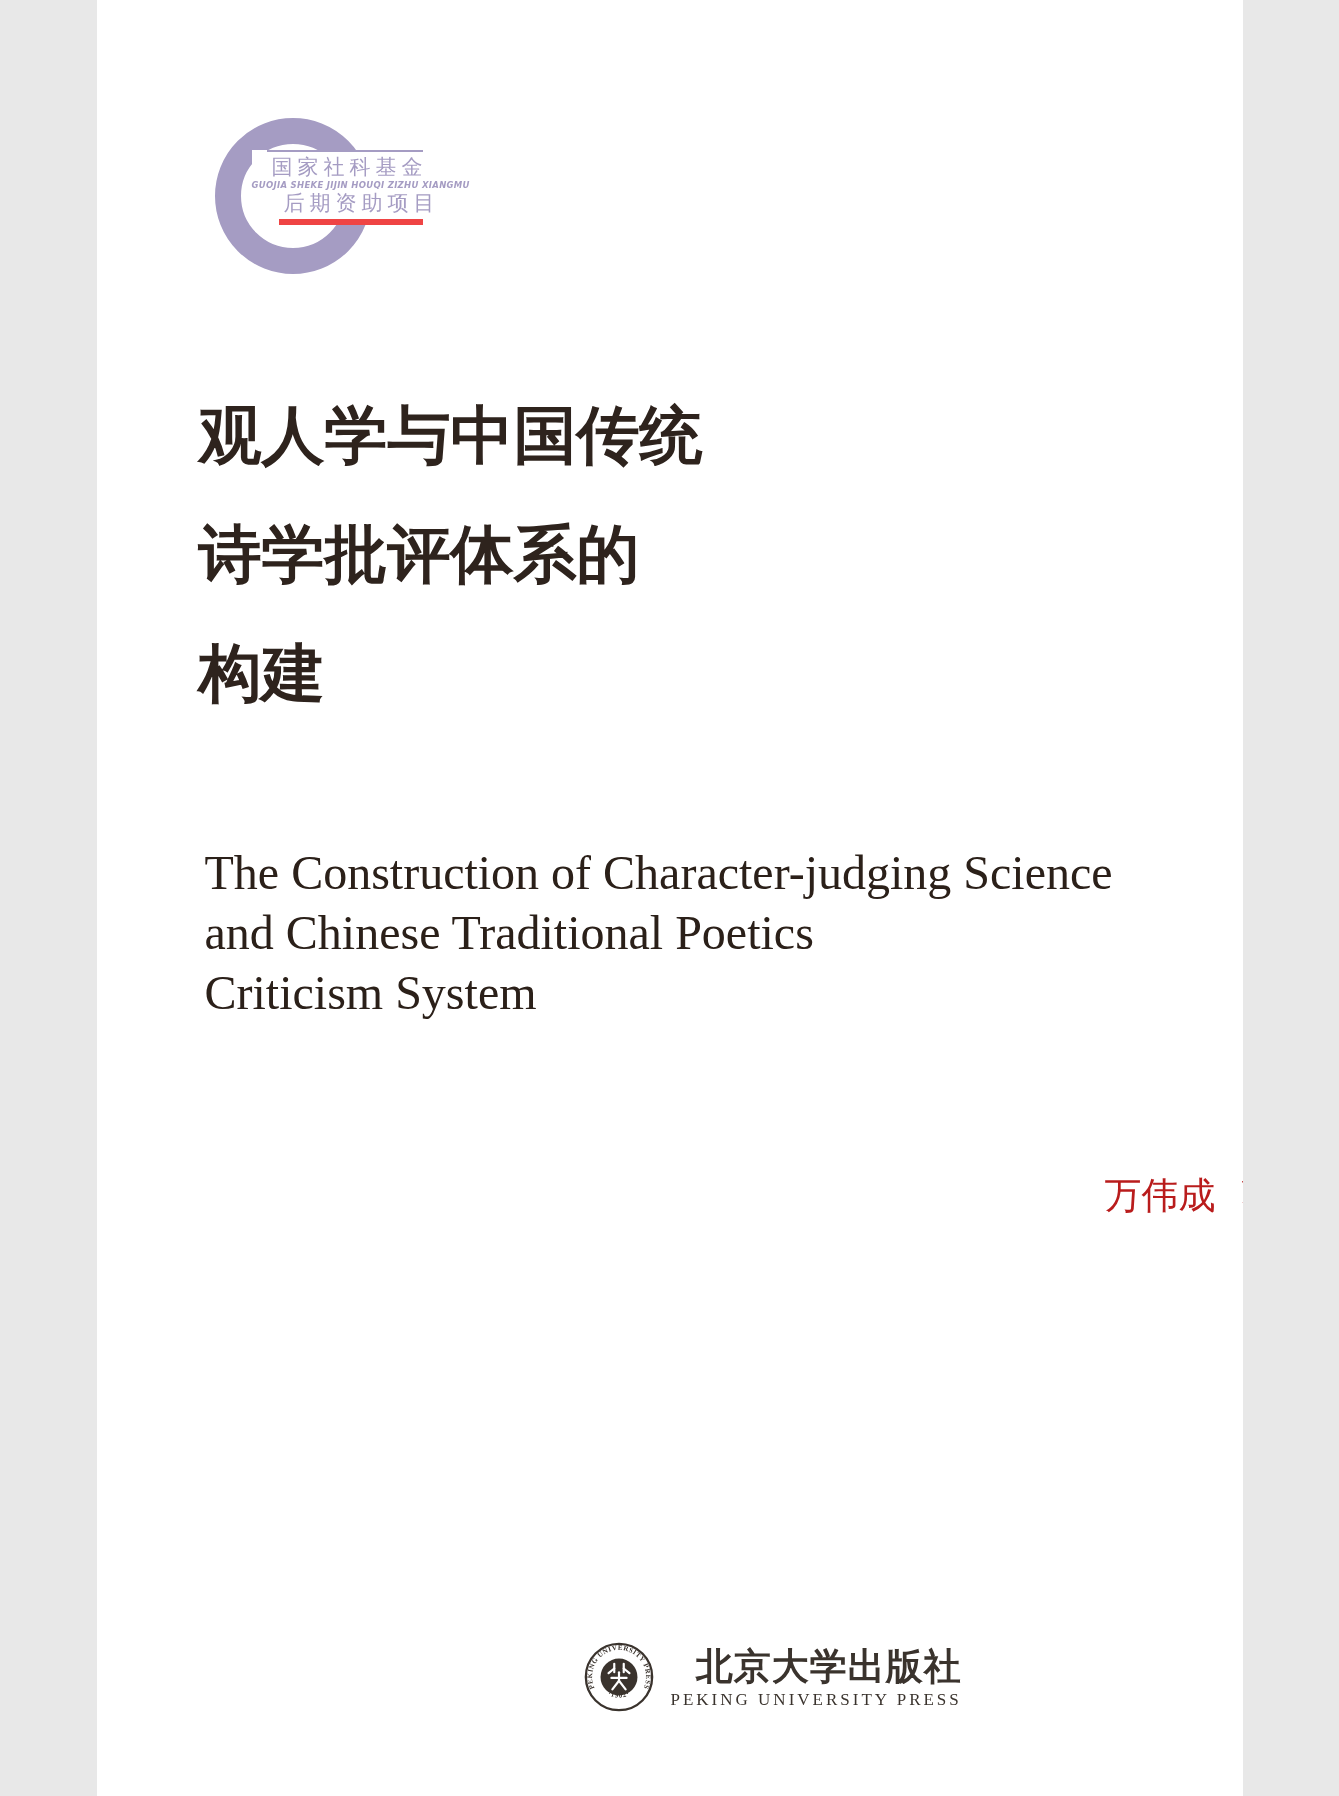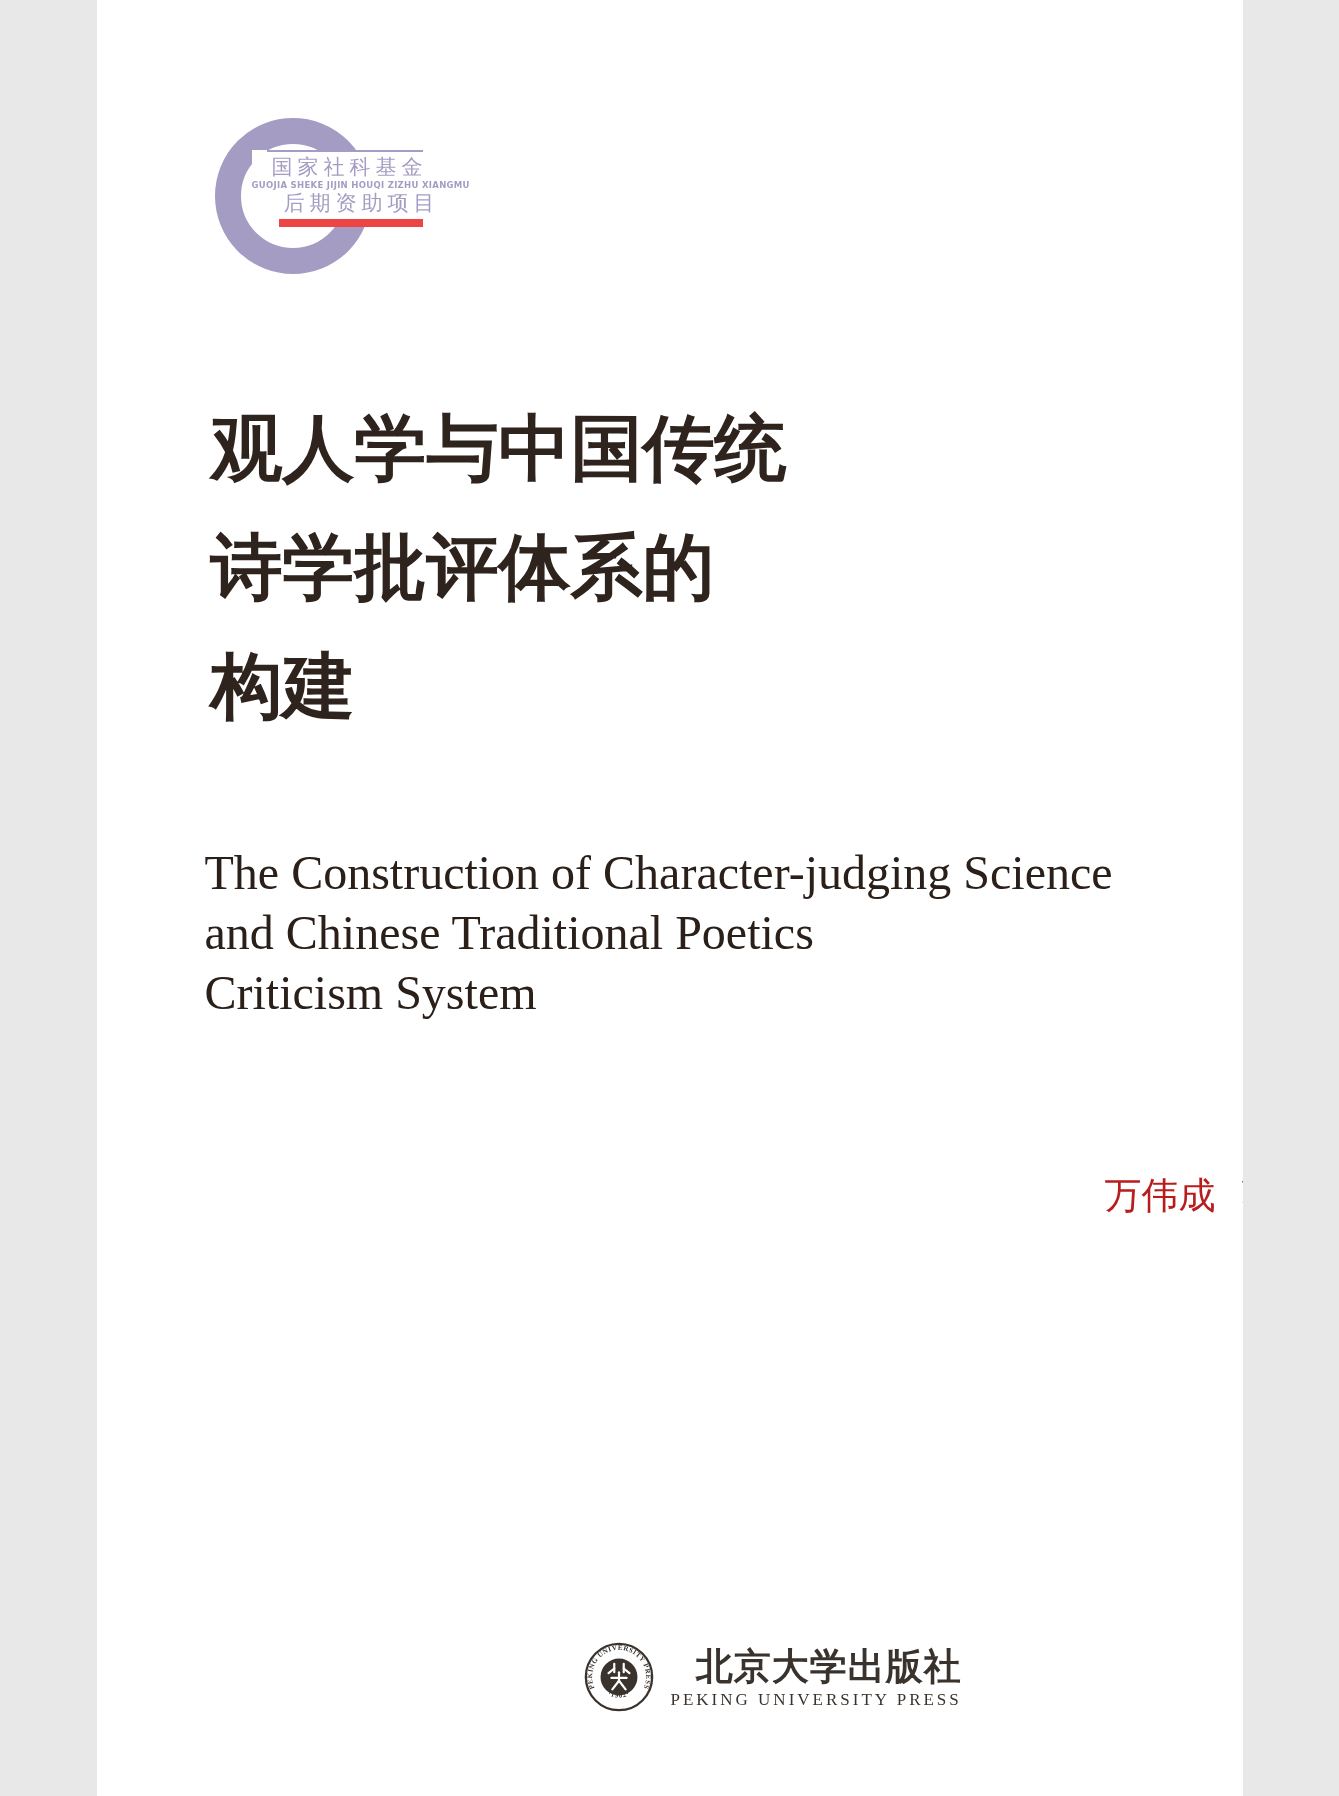--- a/index.html
+++ b/index.html
@@ -33,37 +33,38 @@
     margin: 0 15px;
     font-size: 21px;
     line-height: 25px;
     letter-spacing: 5px;
     text-indent: 5px;
     text-align: center;
     white-space: nowrap;
     font-family: "DejaVu Serif", "Liberation Serif", serif;
   }
   .fund-cn-top { border-top: 2px solid #a59cc3; padding-top: 3px; }
-  .fund-cn-bot { border-bottom: 8px solid #ef4444; padding-bottom: 3px; margin-left: 27px; }
+  .fund-cn-bot { border-bottom: 6px solid #ef4444; padding-bottom: 3px; margin-left: 27px; }
   .fund-py {
     font-size: 8.5px;
     line-height: 11px;
     font-weight: bold;
     letter-spacing: 0.3px;
     text-align: center;
     white-space: nowrap;
     font-family: "DejaVu Sans", "Liberation Sans", sans-serif;
+    font-style: italic;
   }
 
   
   .title {
     position: absolute;
     left: 102px; top: 376px;
-    margin: 12px;
-    font-size: 72px;
+    margin: 0;
+    font-size: 63px;
     line-height: 119px;
     font-weight: bold;
     color: #2e231d;
     letter-spacing: 0px;
   }
   .title .tline { display: block; }
 
   
   .subtitle {
     position: absolute;

